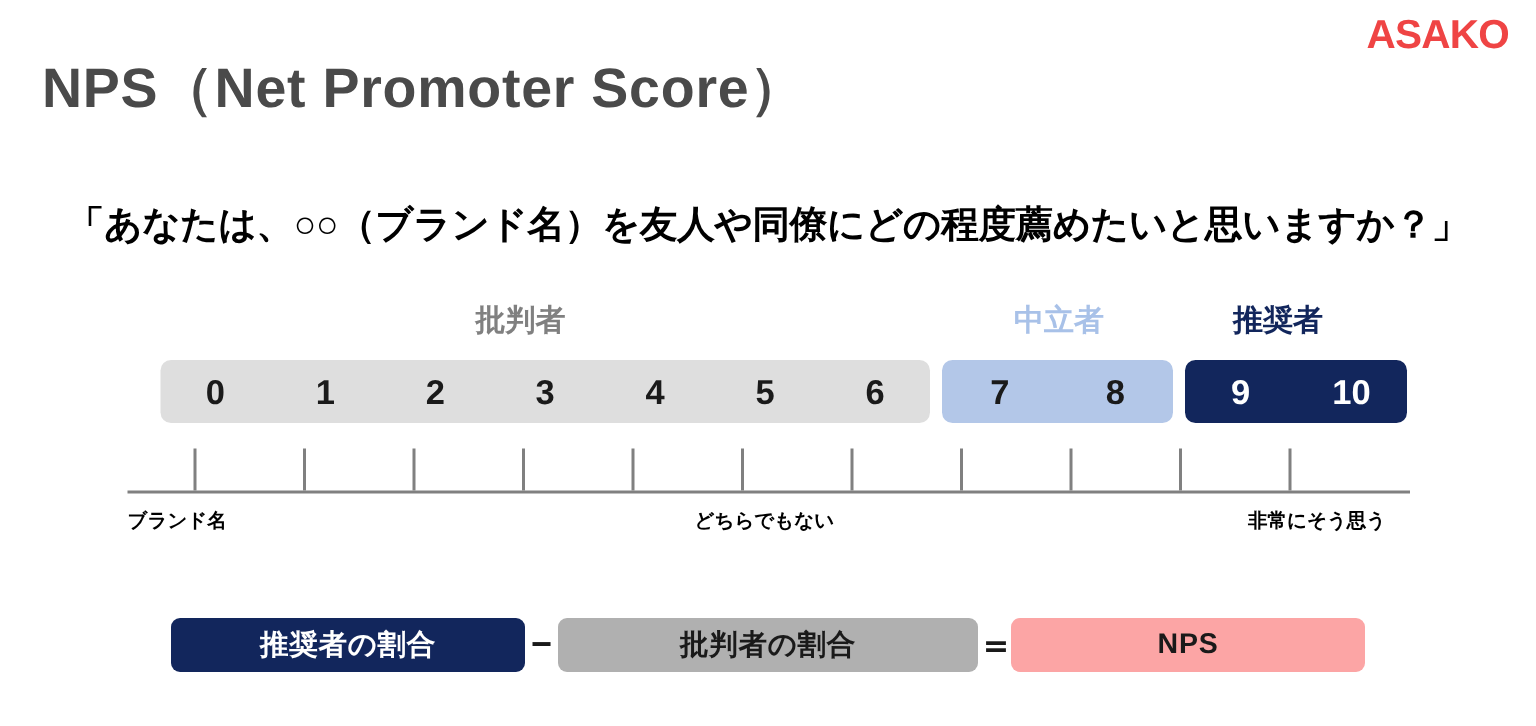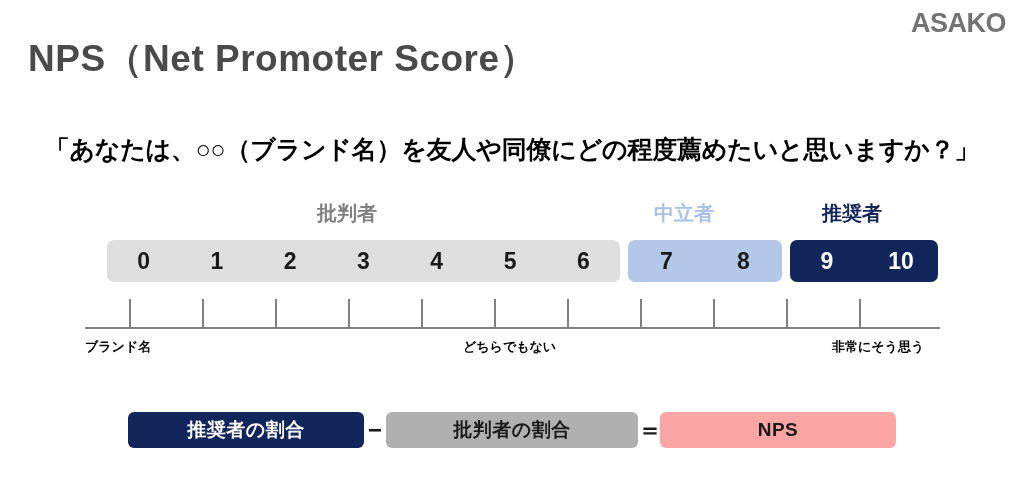--- a/index.html
+++ b/index.html
@@ -17,21 +17,21 @@
   }
 
   
   .logo {
     position: absolute;
     top: 8px;
     right: 18px;
     font-size: 27px;
     font-weight: 700;
     letter-spacing: -0.5px;
-    color: #737373;
+    color: #ef4444;
     font-family: "Liberation Sans", "DejaVu Sans", sans-serif;
   }
 
   
   .title {
     position: absolute;
     top: 34px;
     left: 0;
     width: 1024px;
     font-size: 37px;
@@ -71,21 +71,21 @@
     height: 32px;
   }
   .cat-label {
     position: absolute;
     font-size: 20px;
     font-weight: 700;
     white-space: nowrap;
     top: 0;
   }
   .cat-detractor { color: #808080; left: 232px; }
-  .cat-passive   { color: #a8c1e8; left: 569px; }
+  .cat-passive   { color: #a8c1e8; left: 591px; }
   .cat-promoter  { color: #12265c; left: 737px; }
 
   
   .bar-row {
     position: relative;
     height: 42px;
     margin-top: 8px;
   }
   .seg {
     position: absolute;
@@ -179,21 +179,21 @@
     font-size: 19px;
     font-weight: 700;
     letter-spacing: 0.5px;
   }
   .pill-promoter {
     width: 236px;
     background: #12265c;
     color: #ffffff;
   }
   .pill-detractor {
-    width: 252px;
+    width: 280px;
     background: #b0b0b0;
     color: #1a1a1a;
     text-align: right;
   }
   .pill-nps {
     width: 236px;
     background: #fca5a5;
     color: #1a1a1a;
   }
   .op {

